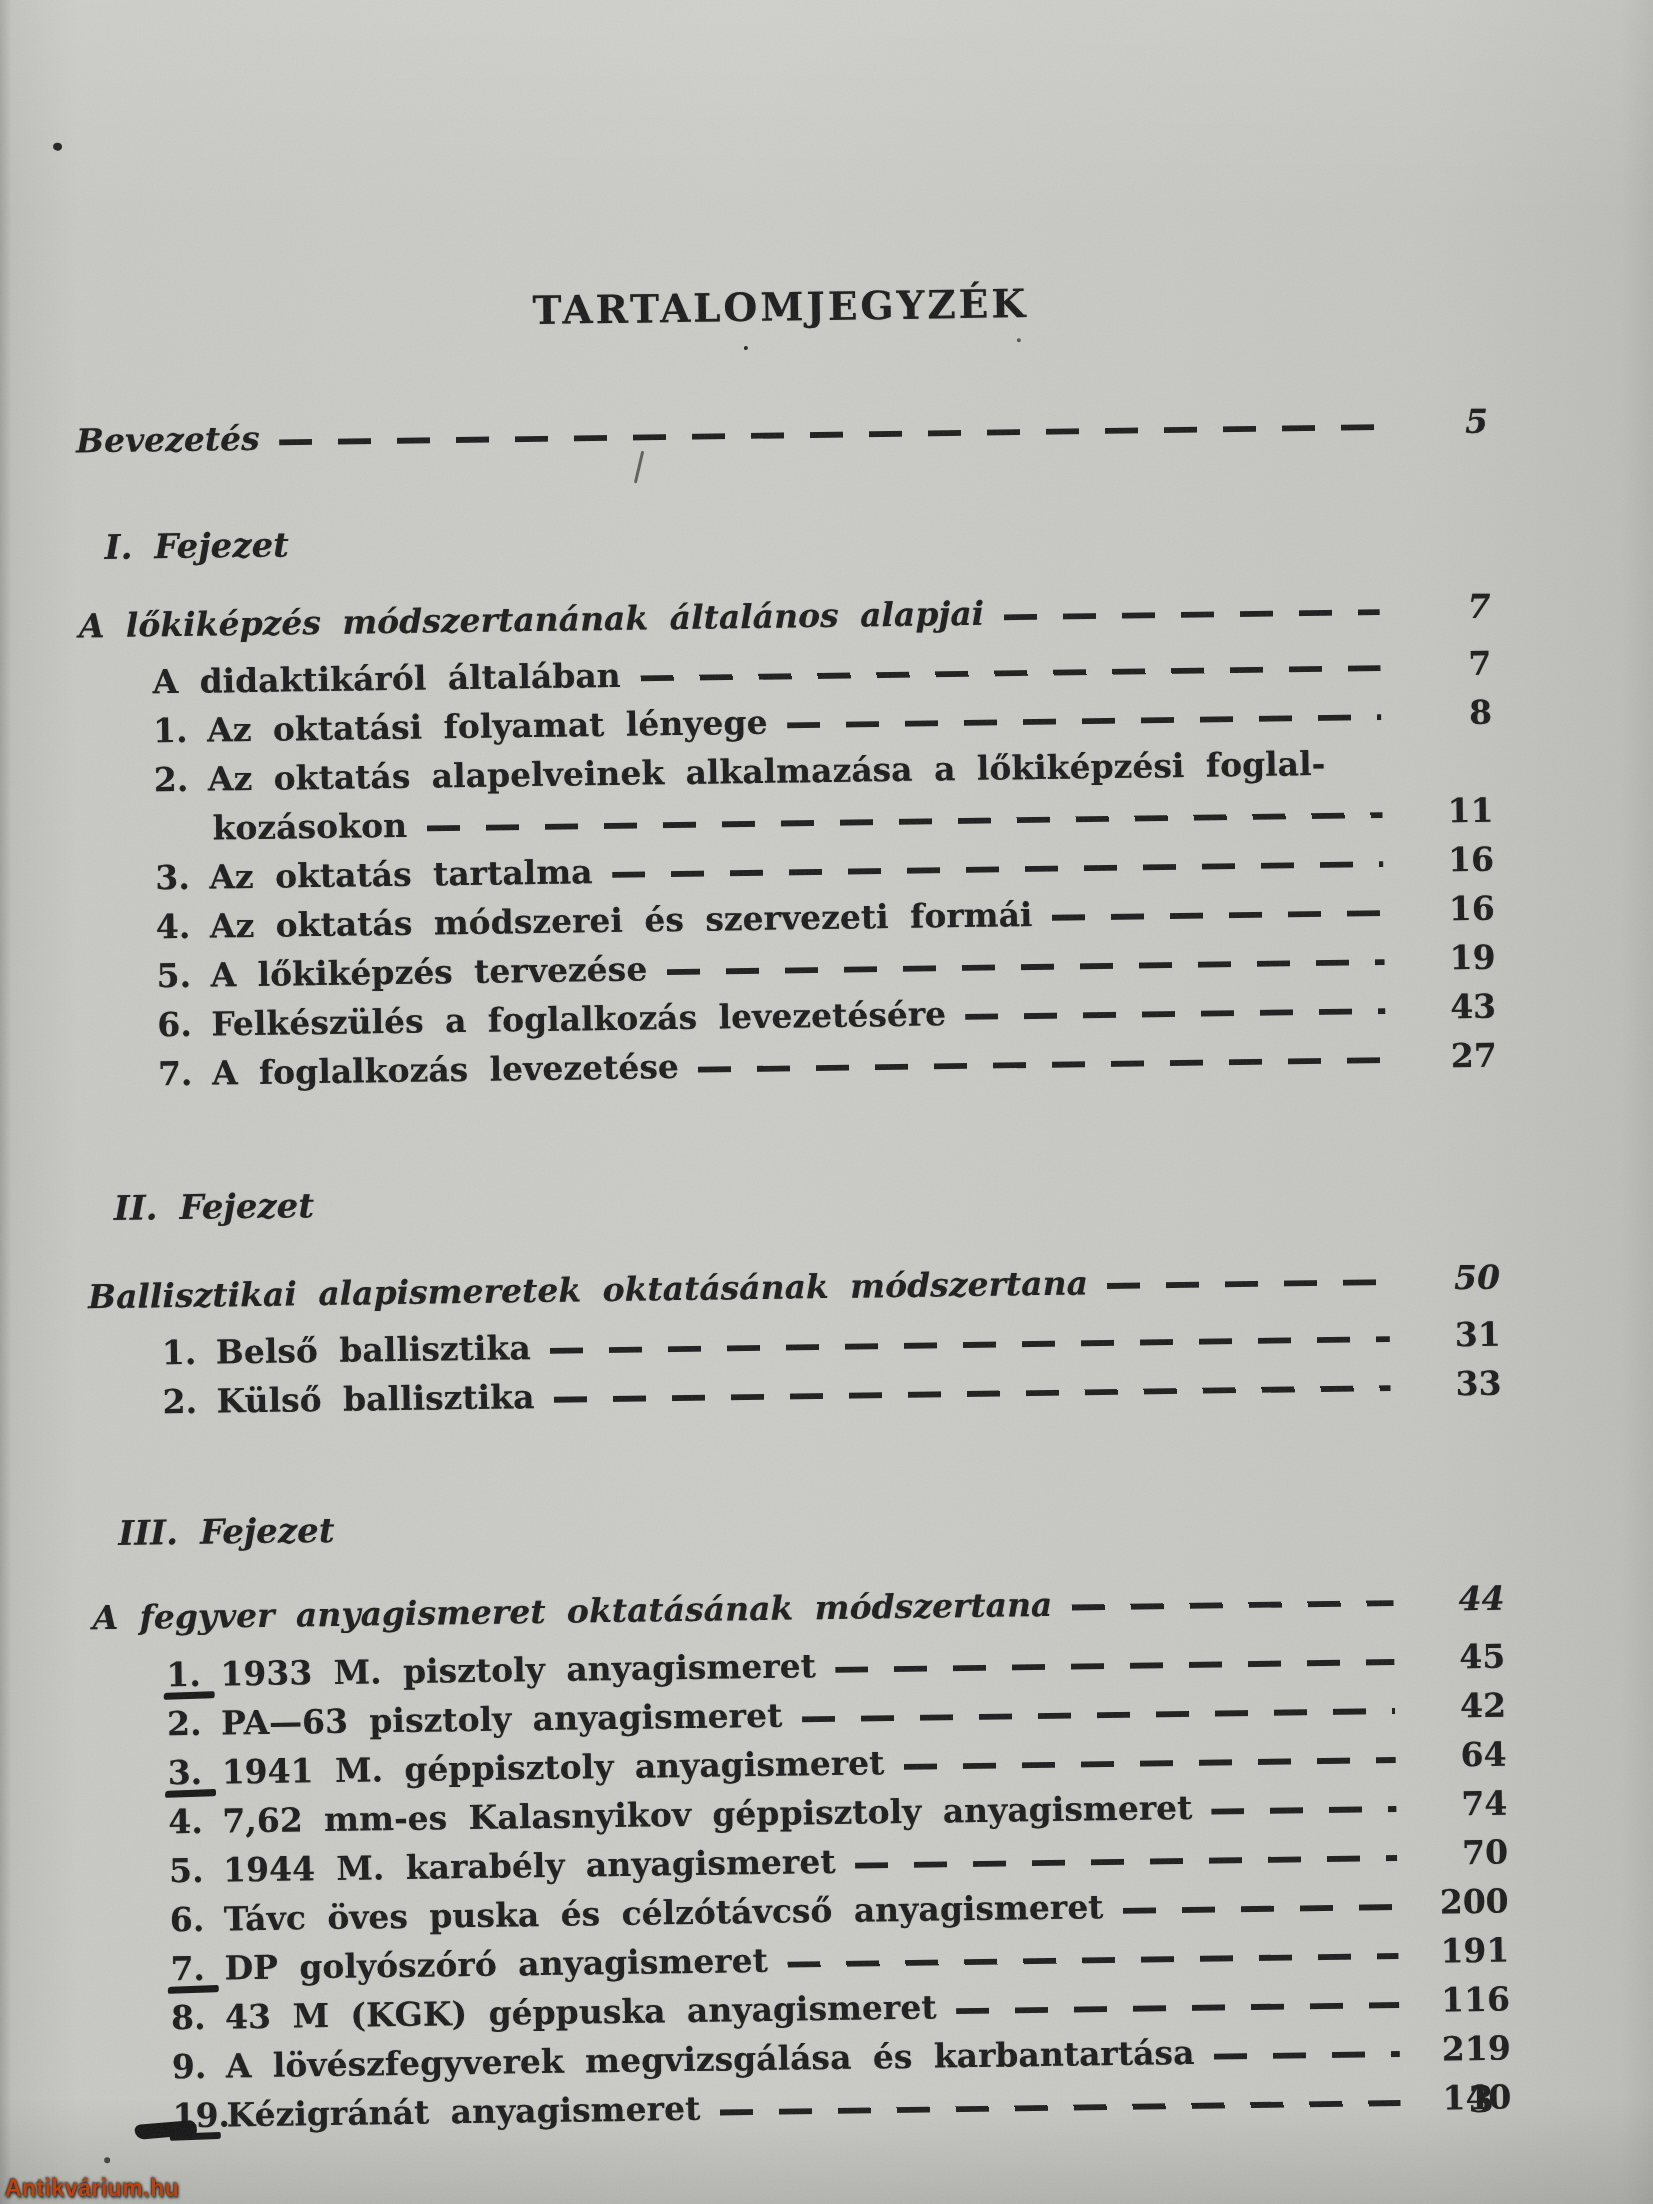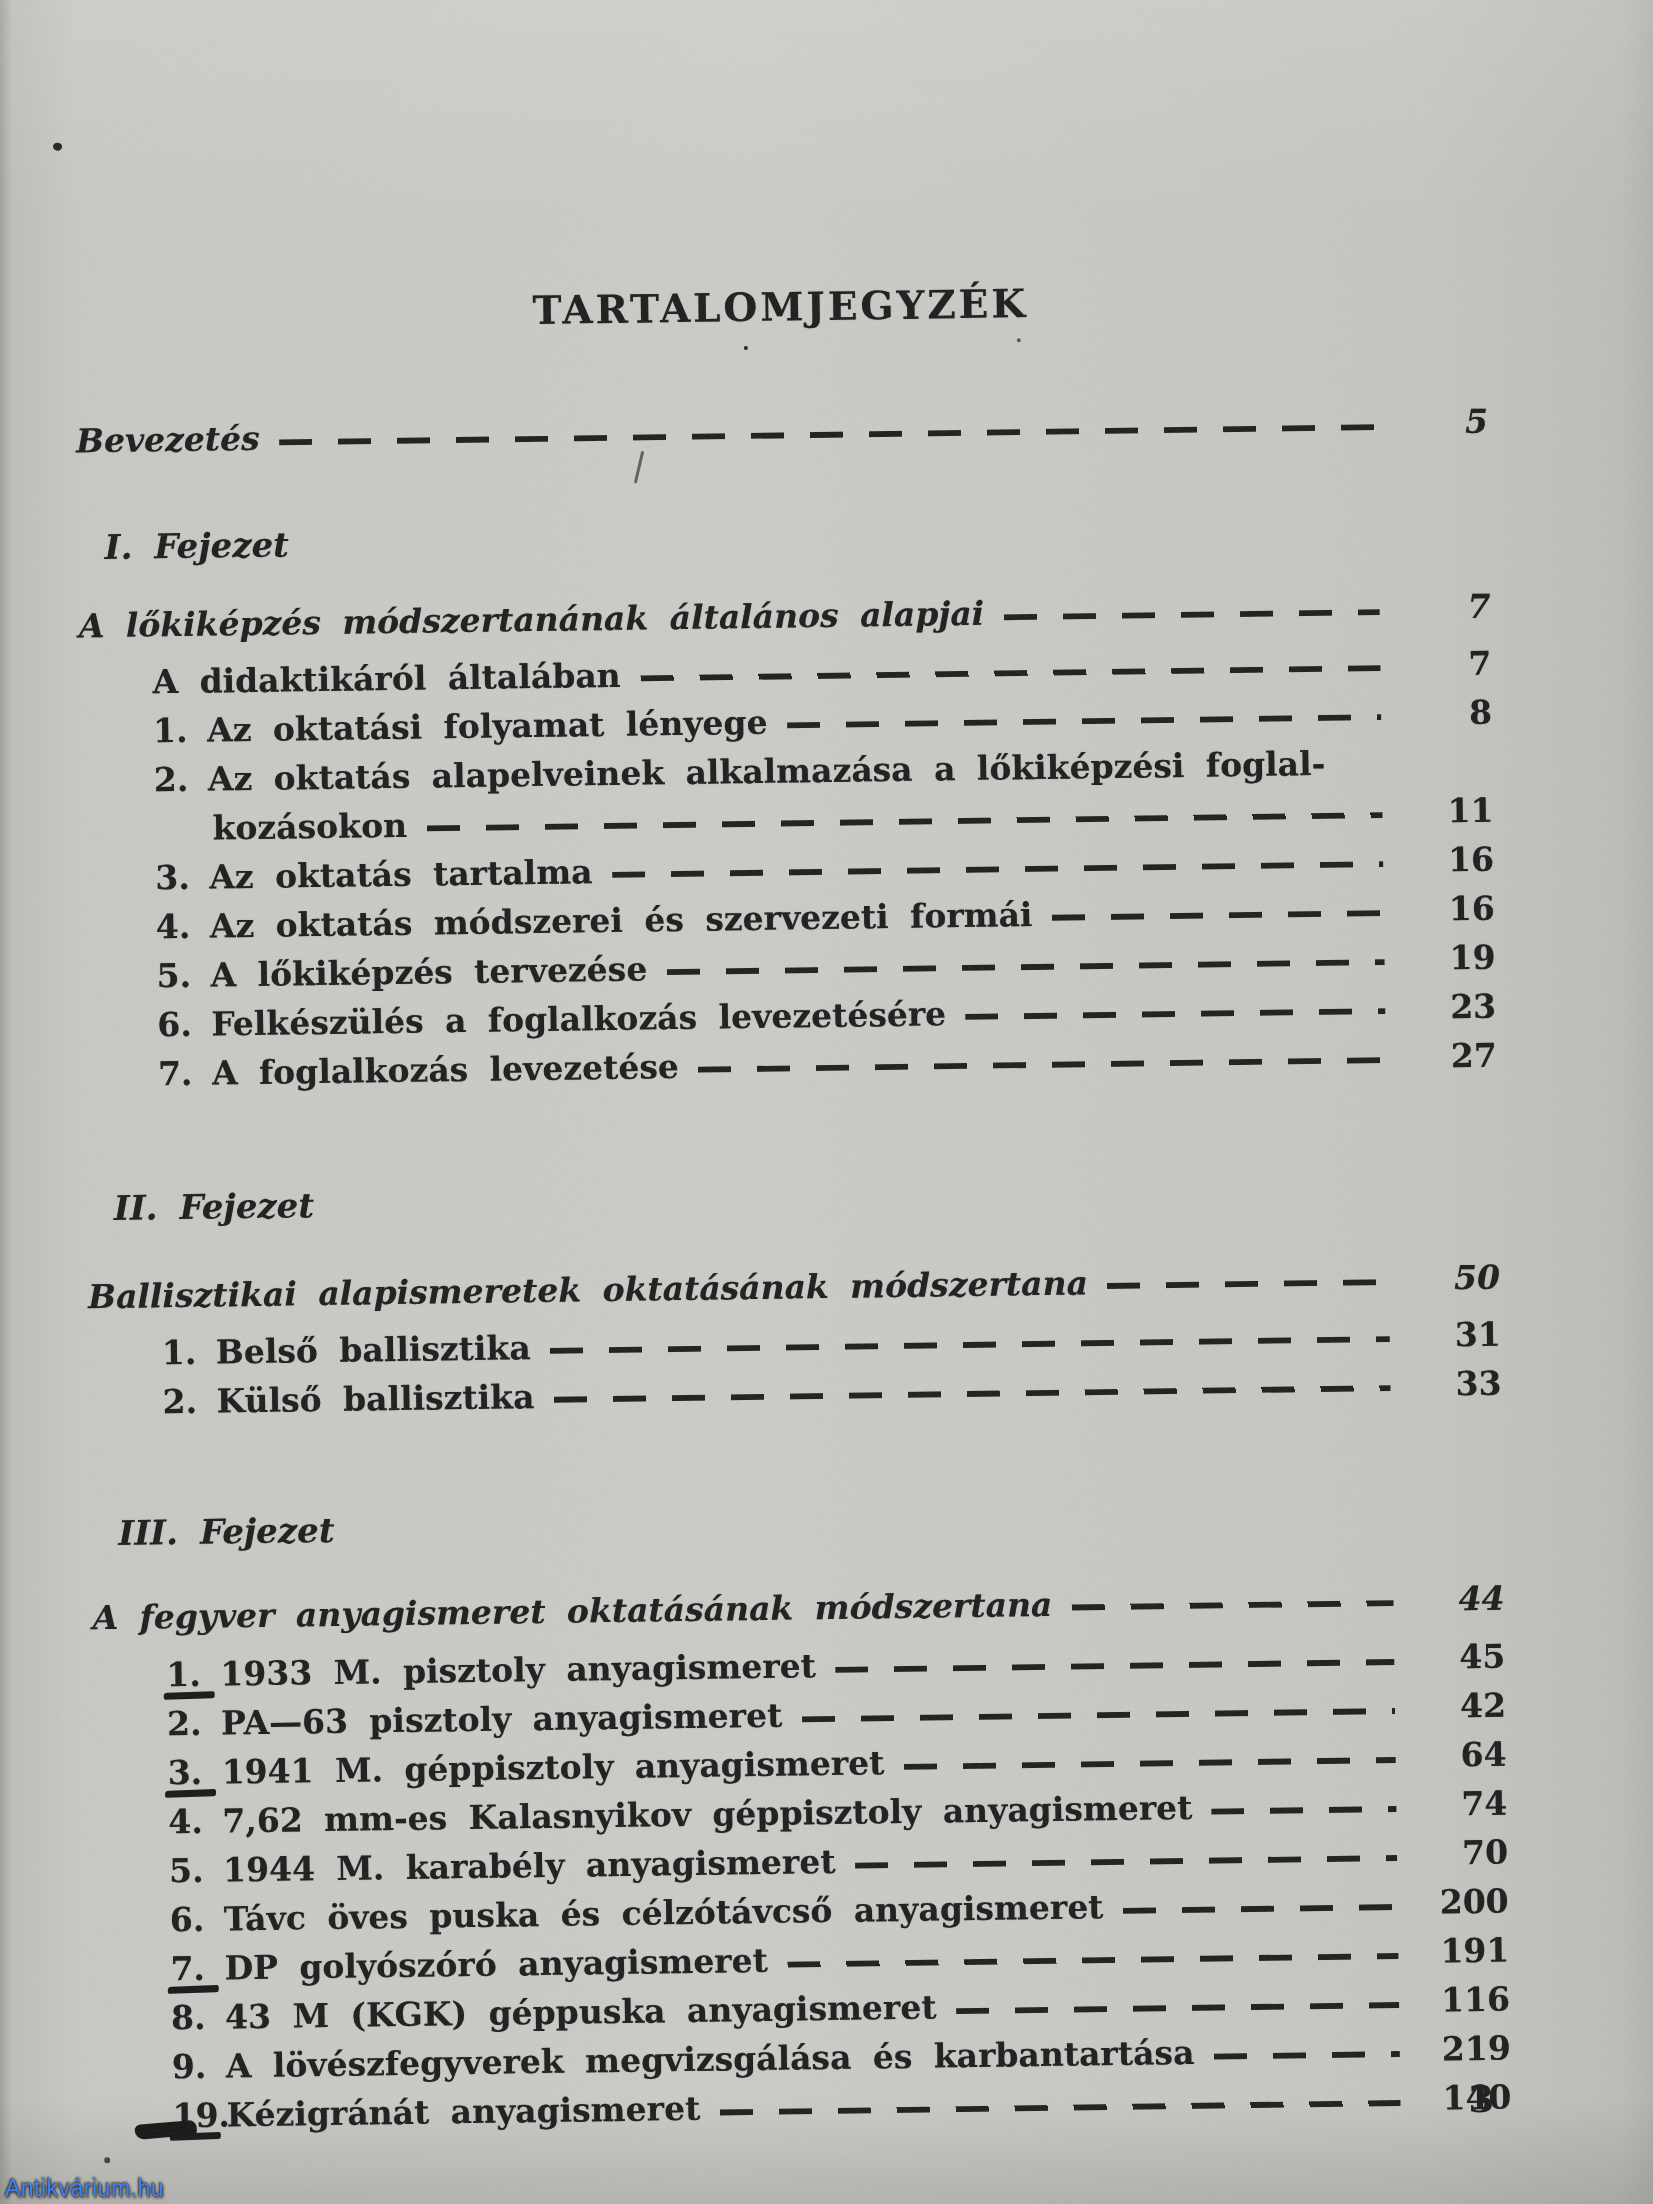--- a/index.html
+++ b/index.html
@@ -83,23 +83,23 @@
   .folio{
     position:absolute;
     top:2086px; left:1456px;
     font-size:37px; font-weight:700;
     font-family:"DejaVu Serif", serif;
   }
   .watermark{
     position:absolute;
     left:4.9px; bottom:2.9px;
     font-family:"Liberation Sans", sans-serif;
-    font-weight:400;
+    font-weight:700;
     font-size:23px;
-    color:#3b82f6;
+    color:#c2410c;
     text-shadow:0 0 2.9px rgba(35,35,33,0.95), 1px 1.9px 2.9px rgba(25,25,23,0.85), -1px -1px 1.9px rgba(60,60,58,0.7);
     letter-spacing:0.5px;
   }
   .speck{ position:absolute; background:#222; border-radius:50%; }
   .speck.s1{ left:68px; top:132px; width:8.7px; height:7.8px; }
   .speck.s2{ left:756px; top:345px; width:3.9px; height:3.9px; }
   .speck.s3{ left:1029px; top:341px; width:3.9px; height:3.9px; opacity:.7; }
   .speck.s4{ left:91px; top:2147px; width:5.8px; height:5.8px; opacity:.8; }
   .stroke{
     position:absolute; left:648px; top:448px;
@@ -169,21 +169,21 @@
         <div class="row item">
           <span class="num">5.</span>
           <span class="lbl">A lőkiképzés tervezése</span>
           <span class="leader"></span>
           <span class="pg">19</span>
         </div>
         <div class="row item">
           <span class="num">6.</span>
           <span class="lbl">Felkészülés a foglalkozás levezetésére</span>
           <span class="leader"></span>
-          <span class="pg">23</span>
+          <span class="pg">43</span>
         </div>
         <div class="row item">
           <span class="num">7.</span>
           <span class="lbl">A foglalkozás levezetése</span>
           <span class="leader"></span>
           <span class="pg">27</span>
         </div>
         <div class="row fejezet sec-h-1">II. Fejezet</div>
         <div class="row chapter-title ct-1">
           <span class="lbl">Ballisztikai alapismeretek oktatásának módszertana</span>

